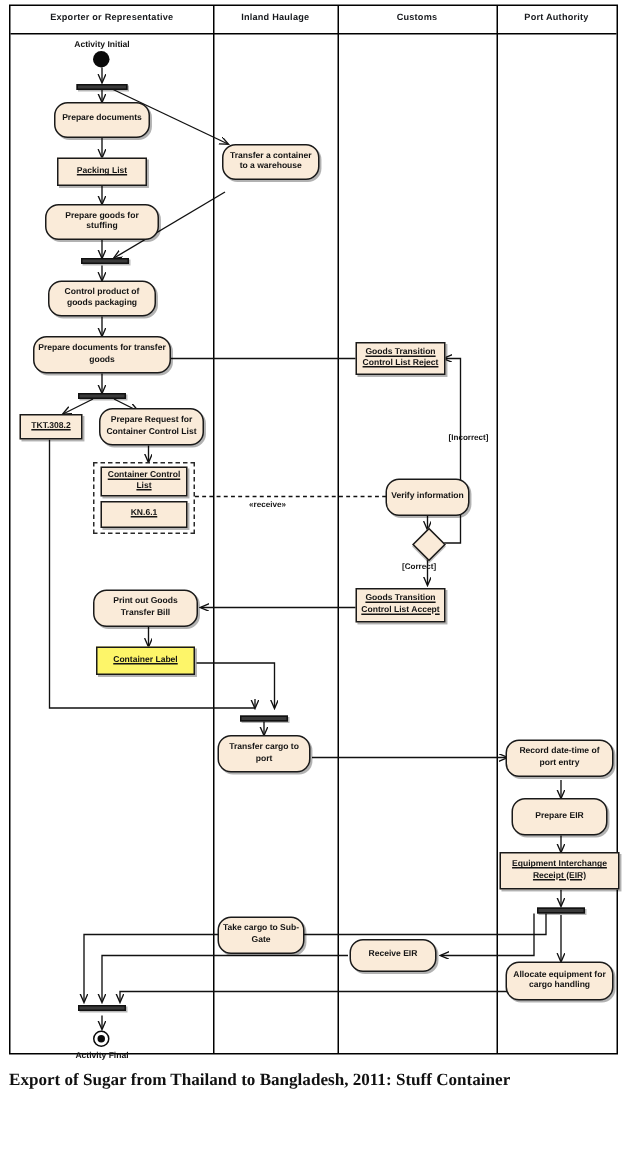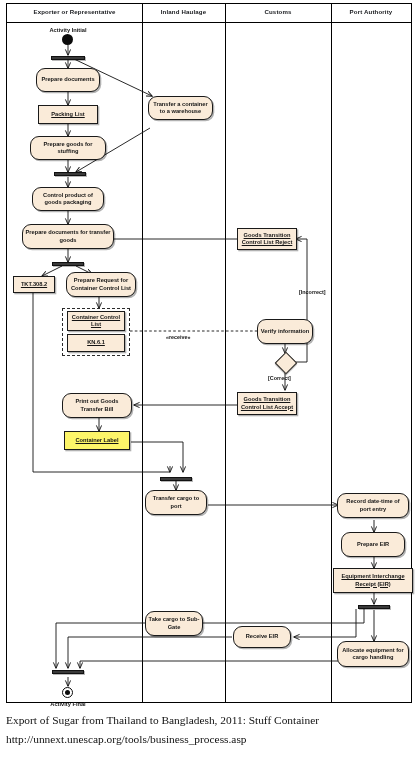--- a/index.html
+++ b/index.html
@@ -48,21 +48,21 @@
            transform:rotate(45deg);box-shadow:1px 1px 0 rgba(0,0,0,.25);}
 
   .guard{position:absolute;font-size:5.4px;font-weight:bold;color:#141414;white-space:nowrap;}
   .stereo{position:absolute;font-size:5.4px;font-weight:bold;color:#141414;white-space:nowrap;}
 
   
   #edges{position:absolute;left:0;top:0;width:418px;height:781px;pointer-events:none;}
 
   
   .caption{position:absolute;left:6px;font-family:"Liberation Serif",serif;
-           font-size:11.4px;color:#111;white-space:nowrap;}
+           font-size:11.4px;color:#111;white-space:nowrap;font-weight:bold;}
 </style>
 </head>
 <body>
 
 <div id="page">
 
   <div id="frame">
     <div class="lane-hdr-line"></div>
     <div class="lane-div" style="left:135px;"></div>
     <div class="lane-div" style="left:218px;"></div>
@@ -219,15 +219,14 @@
 
   <div class="node act" style="left:233px;top:626px;width:58px;height:22px;">Receive EIR</div>
 
   <div class="bar" style="left:52px;top:670px;width:32px;height:3.6px;"></div>
 
   <div class="final-out" style="left:62px;top:687px;"></div>
   <div class="final-in" style="left:65px;top:690px;"></div>
   <div class="nodelabel" style="left:38px;top:701px;width:60px;">Activity Final</div>
 
   <div class="caption" style="top:714px;">Export of Sugar from Thailand to Bangladesh, 2011: Stuff Container</div>
-  <div class="caption" style="top:733px;">http://unnext.unescap.org/tools/business_process.asp</div>
 
 </div>
 
 </body></html>

